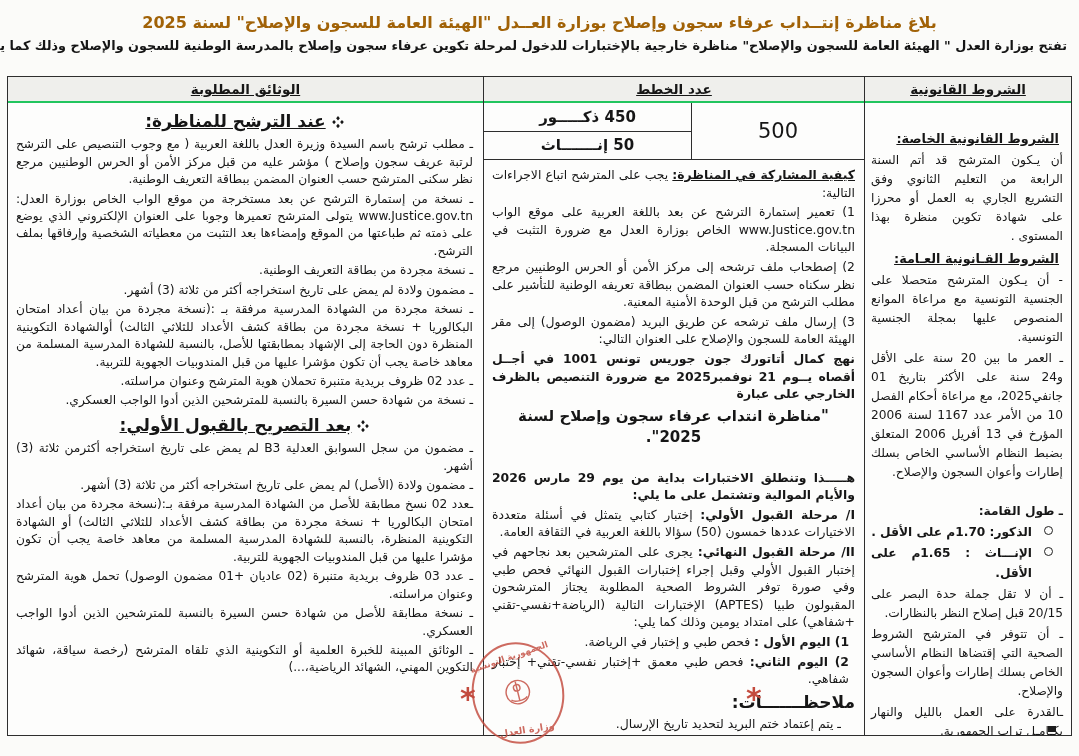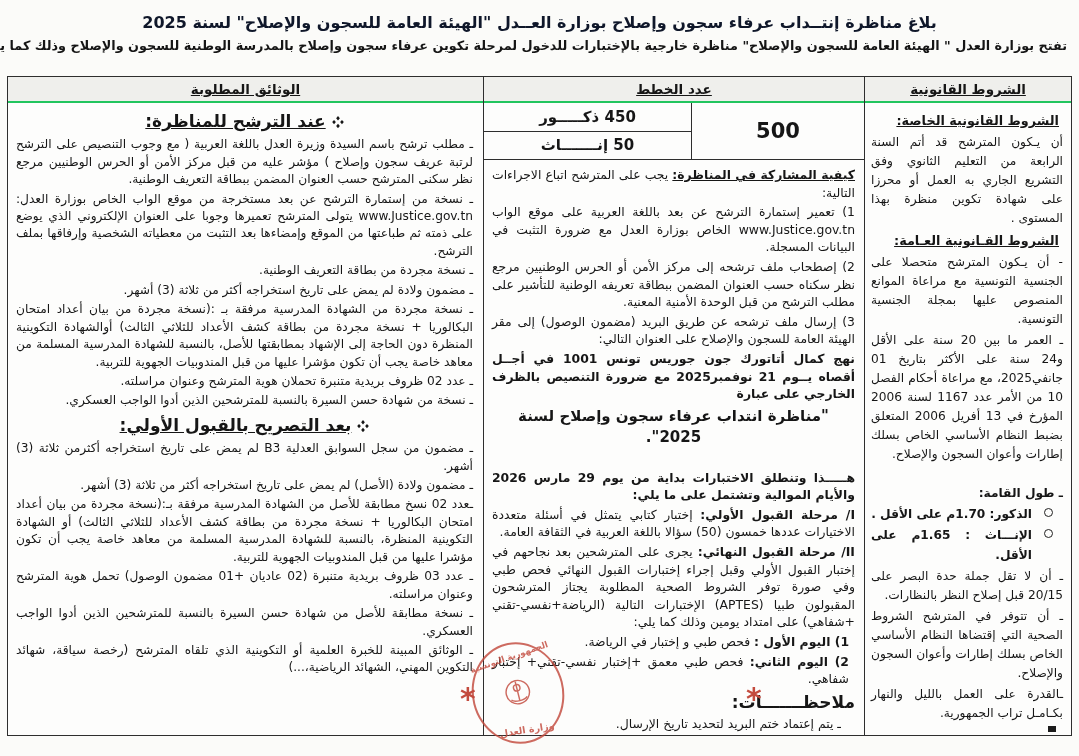--- a/index.html
+++ b/index.html
@@ -6,50 +6,50 @@
   body{
     width:1079px;height:756px;
     background:#f2f2ef;
     font-family:"DejaVu Sans",sans-serif;
     color:#161616;
     direction:rtl;
     overflow:hidden;
   }
   .page{position:relative;width:1079px;height:756px;background:#fbfbf9;overflow:hidden;}
   .doc-title{
-    padding-top:13px;text-align:center;font-weight:bold;font-size:16px;color:#0f172a;
+    padding-top:13px;text-align:center;font-weight:bold;font-size:16px;color:#a16207;
   }
   .doc-subtitle{
     margin-top:6px;padding:0 12px 0 6px;text-align:right;font-weight:bold;font-size:12.8px;
     white-space:nowrap;overflow:hidden;color:#151515;
   }
   .doc-table{
     position:absolute;top:76px;right:7px;left:7px;height:658px;
     display:flex;border:1.5px solid #2e2e2e;background:#fdfdfc;
   }
   .col{display:flex;flex-direction:column;overflow:hidden;}
-  .col-legal{width:206px;border-left:1px solid #2e2e2e;}
+  .col-legal{width:206px;border-left:1px solid #2e2e2e;gap:18px;}
   .col-mid{width:380px;border-left:1px solid #2e2e2e;}
   .col-docs{flex:1;}
   .col-header{
     height:24px;line-height:24px;flex:0 0 24px;text-align:center;font-weight:bold;font-size:13.5px;
     text-decoration:underline;border-bottom:2px solid #22c55e;background:#efefec;
   }
   .col-body{flex:1;overflow:hidden;text-align:justify;}
   .col-legal .col-body{padding:5px 8px 4px 6px;font-size:12.2px;line-height:1.56;}
   .col-mid  .col-body{padding:4px 9px 4px 8px;font-size:12.4px;line-height:1.42;}
   .col-docs .col-body{padding:3px 10px 4px 8px;font-size:12.2px;line-height:1.43;}
   p{margin:2px 0;}
   .bold{font-weight:bold;margin-top:20px;}
   .u{text-decoration:underline;}
   
   .positions{display:flex;flex:0 0 56px;border-bottom:1px solid #2e2e2e;}
   .pos-total{
     width:172px;border-left:1px solid #2e2e2e;display:flex;align-items:center;justify-content:center;
-    font-weight:bold;font-size:21px;
+    font-weight:normal;font-size:21px;
   }
   .pos-counts{flex:1;display:flex;flex-direction:column;}
   .pos-row{flex:1;display:flex;align-items:center;justify-content:center;font-weight:bold;font-size:15px;}
   .pos-row.first{border-bottom:1px solid #2e2e2e;}
   
   .sec-heading{font-weight:bold;text-decoration:underline;font-size:12.8px;margin:3px 4px 2px 0;}
   .height-line{display:flex;align-items:baseline;padding-right:10px;font-weight:bold;margin:2px 0;}
   .circle-bullet{
     flex:0 0 auto;width:7px;height:7px;border:1.5px solid #222;border-radius:50%;
     margin-left:12px;position:relative;top:-1px;

